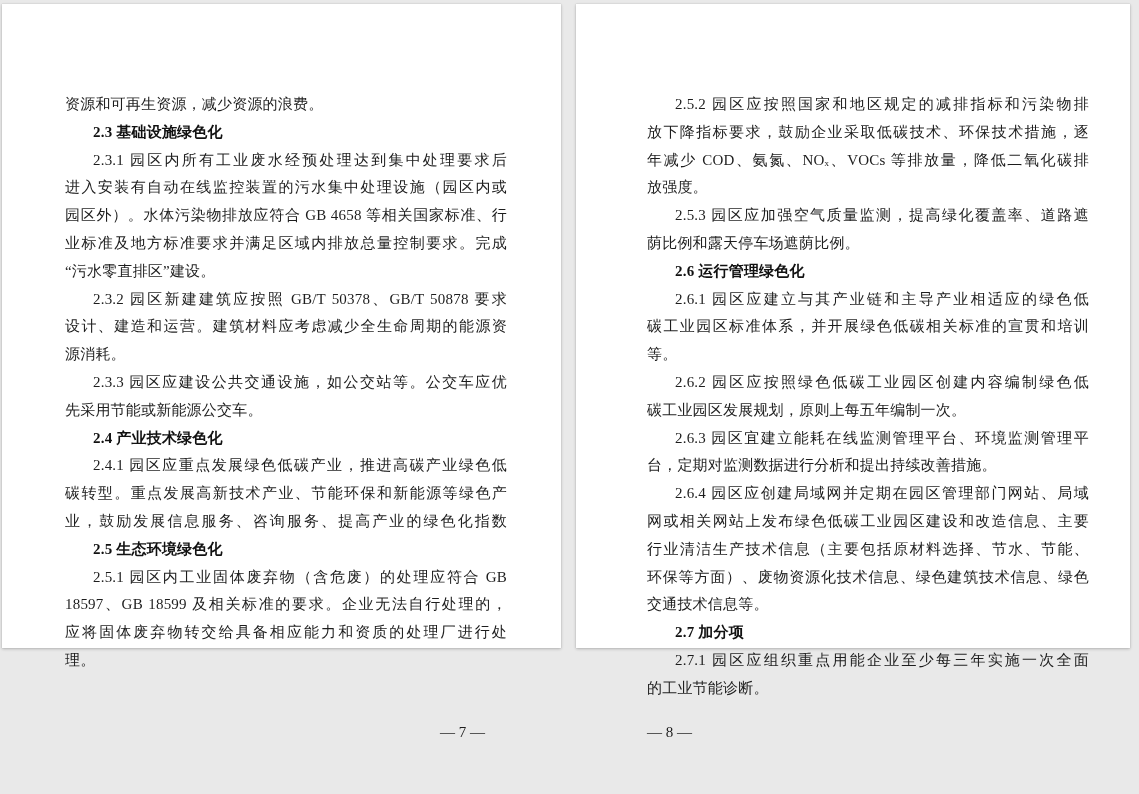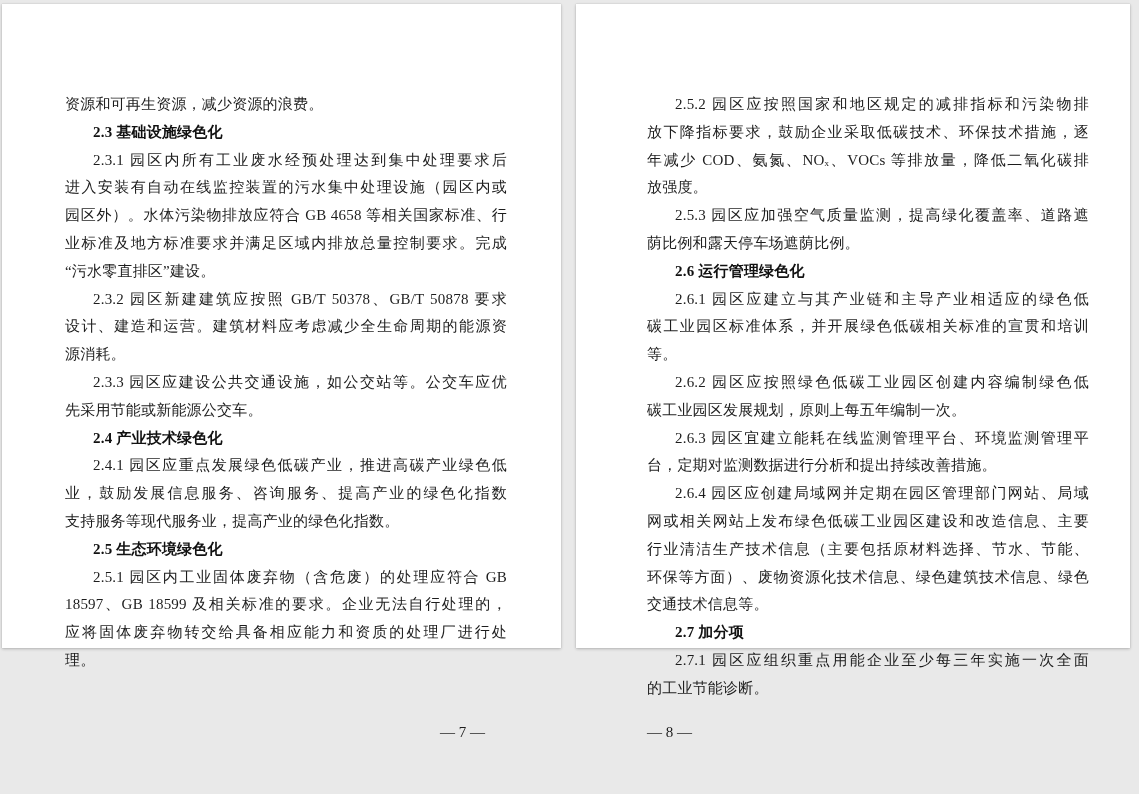--- a/index.html
+++ b/index.html
@@ -81,22 +81,22 @@
         <div class="line fill">园区外）。水体污染物排放应符合 GB 4658 等相关国家标准、行</div>
         <div class="line fill">业标准及地方标准要求并满足区域内排放总量控制要求。完成</div>
         <div class="line">“污水零直排区”建设。</div>
         <div class="line fill indent">2.3.2 园区新建建筑应按照 GB/T 50378、GB/T 50878 要求</div>
         <div class="line fill">设计、建造和运营。建筑材料应考虑减少全生命周期的能源资</div>
         <div class="line">源消耗。</div>
         <div class="line fill indent">2.3.3 园区应建设公共交通设施，如公交站等。公交车应优</div>
         <div class="line">先采用节能或新能源公交车。</div>
         <div class="line indent heading">2.4 产业技术绿色化</div>
         <div class="line fill indent">2.4.1 园区应重点发展绿色低碳产业，推进高碳产业绿色低</div>
+        <div class="line fill">碳转型。重点发展高新技术产业、节能环保和新能源等绿色产</div>
         <div class="line fill">业，鼓励发展信息服务、咨询服务、提高产业的绿色化指数</div>
-        <div class="line">支持服务等现代服务业，提高产业的绿色化指数。</div>
         <div class="line indent heading">2.5 生态环境绿色化</div>
         <div class="line fill indent">2.5.1 园区内工业固体废弃物（含危废）的处理应符合 GB</div>
         <div class="line fill">18597、GB 18599 及相关标准的要求。企业无法自行处理的，</div>
         <div class="line fill">应将固体废弃物转交给具备相应能力和资质的处理厂进行处</div>
         <div class="line">理。</div>
       </div>
     <div class="page-number">— 7 —</div>
   </div>
 
   <div class="page page-right">

